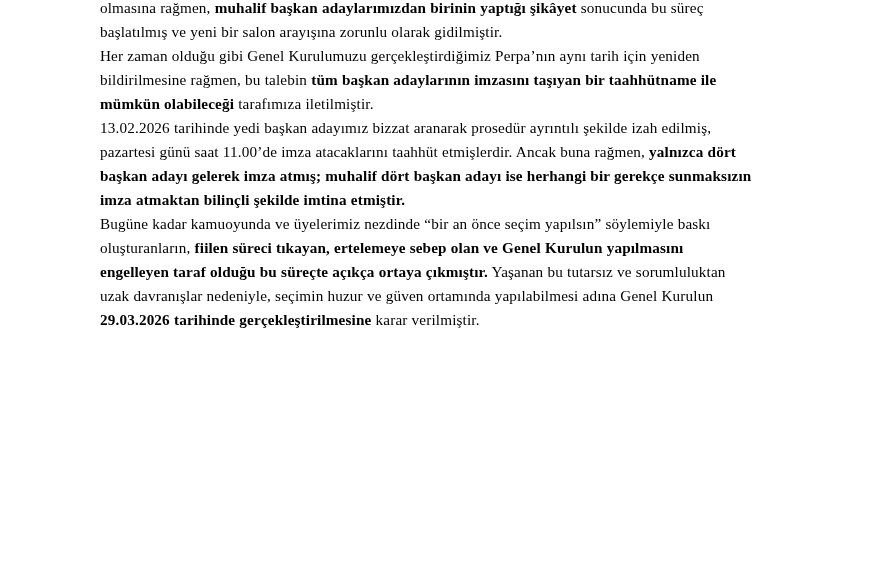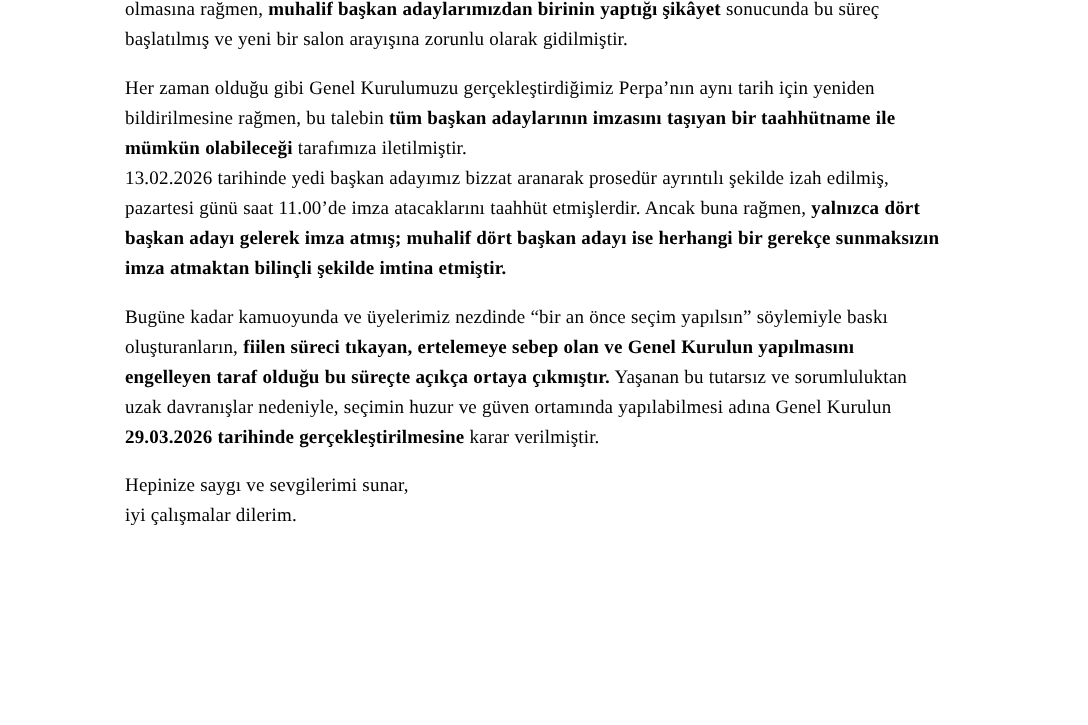--- a/index.html
+++ b/index.html
@@ -34,37 +34,35 @@
     font-size: 15.2px;
     line-height: 24px;
     text-align: left;
     margin: 0;
     padding: 0;
     color: #000000;
     letter-spacing: 0.01em;
     word-spacing: 0.01em;
   }
   .para + .para {
-    margin-top: 15px;
+    margin-top: 0;
   }
   .para.tight {
     margin-top: 0;
   }
   b, .b {
     font-weight: bold;
   }
   .run {
     white-space: pre-wrap;
   }
 </style>
 </head>
 <body style="background: rgb(255, 255, 255);">
 
 <div id="page" style="background: rgb(255, 255, 255);">
   <div id="doc-body" style="color: rgb(0, 0, 0);">
       <p class="para tight"><span class="run">olmasına rağmen, </span><b class="run b">muhalif başkan adaylarımızdan birinin yaptığı şikâyet</b><span class="run"> sonucunda bu süreç başlatılmış ve yeni bir salon arayışına zorunlu olarak gidilmiştir.</span></p>
       <p class="para"><span class="run">Her zaman olduğu gibi Genel Kurulumuzu gerçekleştirdiğimiz Perpa’nın aynı tarih için yeniden bildirilmesine rağmen, bu talebin </span><b class="run b">tüm başkan adaylarının imzasını taşıyan bir taahhütname ile mümkün olabileceği</b><span class="run"> tarafımıza iletilmiştir.</span></p>
       <p class="para tight"><span class="run">13.02.2026 tarihinde yedi başkan adayımız bizzat aranarak prosedür ayrıntılı şekilde izah edilmiş, pazartesi günü saat 11.00’de imza atacaklarını taahhüt etmişlerdir. Ancak buna rağmen, </span><b class="run b">yalnızca dört başkan adayı gelerek imza atmış; muhalif dört başkan adayı ise herhangi bir gerekçe sunmaksızın imza atmaktan bilinçli şekilde imtina etmiştir.</b></p>
       <p class="para"><span class="run">Bugüne kadar kamuoyunda ve üyelerimiz nezdinde “bir an önce seçim yapılsın” söylemiyle baskı oluşturanların, </span><b class="run b">fiilen süreci tıkayan, ertelemeye sebep olan ve Genel Kurulun yapılmasını engelleyen taraf olduğu bu süreçte açıkça ortaya çıkmıştır.</b><span class="run"> Yaşanan bu tutarsız ve sorumluluktan uzak davranışlar nedeniyle, seçimin huzur ve güven ortamında yapılabilmesi adına Genel Kurulun </span><b class="run b">29.03.2026 tarihinde gerçekleştirilmesine</b><span class="run"> karar verilmiştir.</span></p>
-      <p class="para"><span class="run">Hepinize saygı ve sevgilerimi sunar,
-iyi çalışmalar dilerim.</span></p>
     </div>
 </div>
 
 </body></html>

